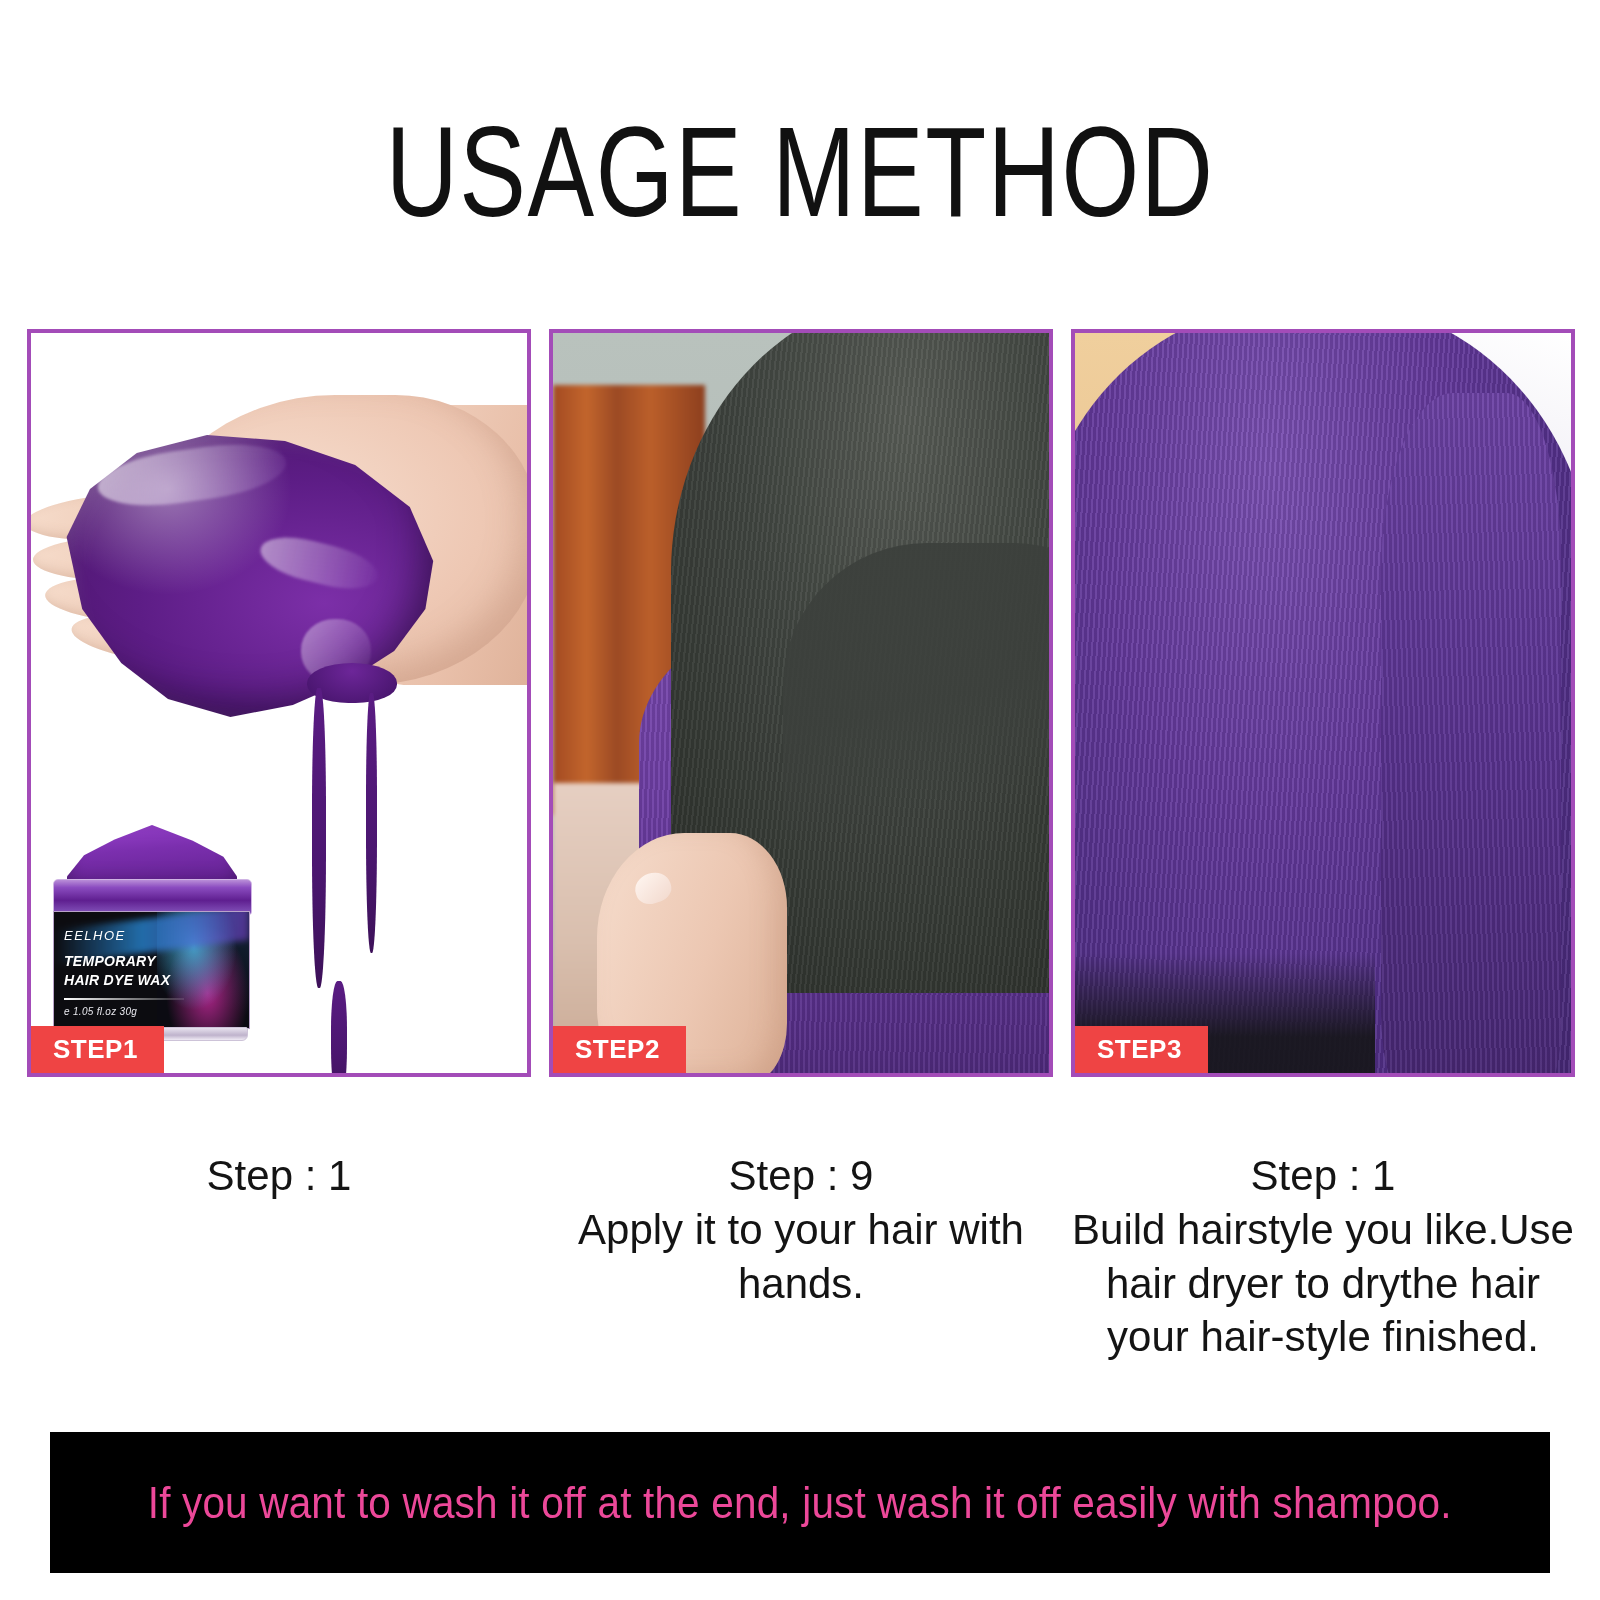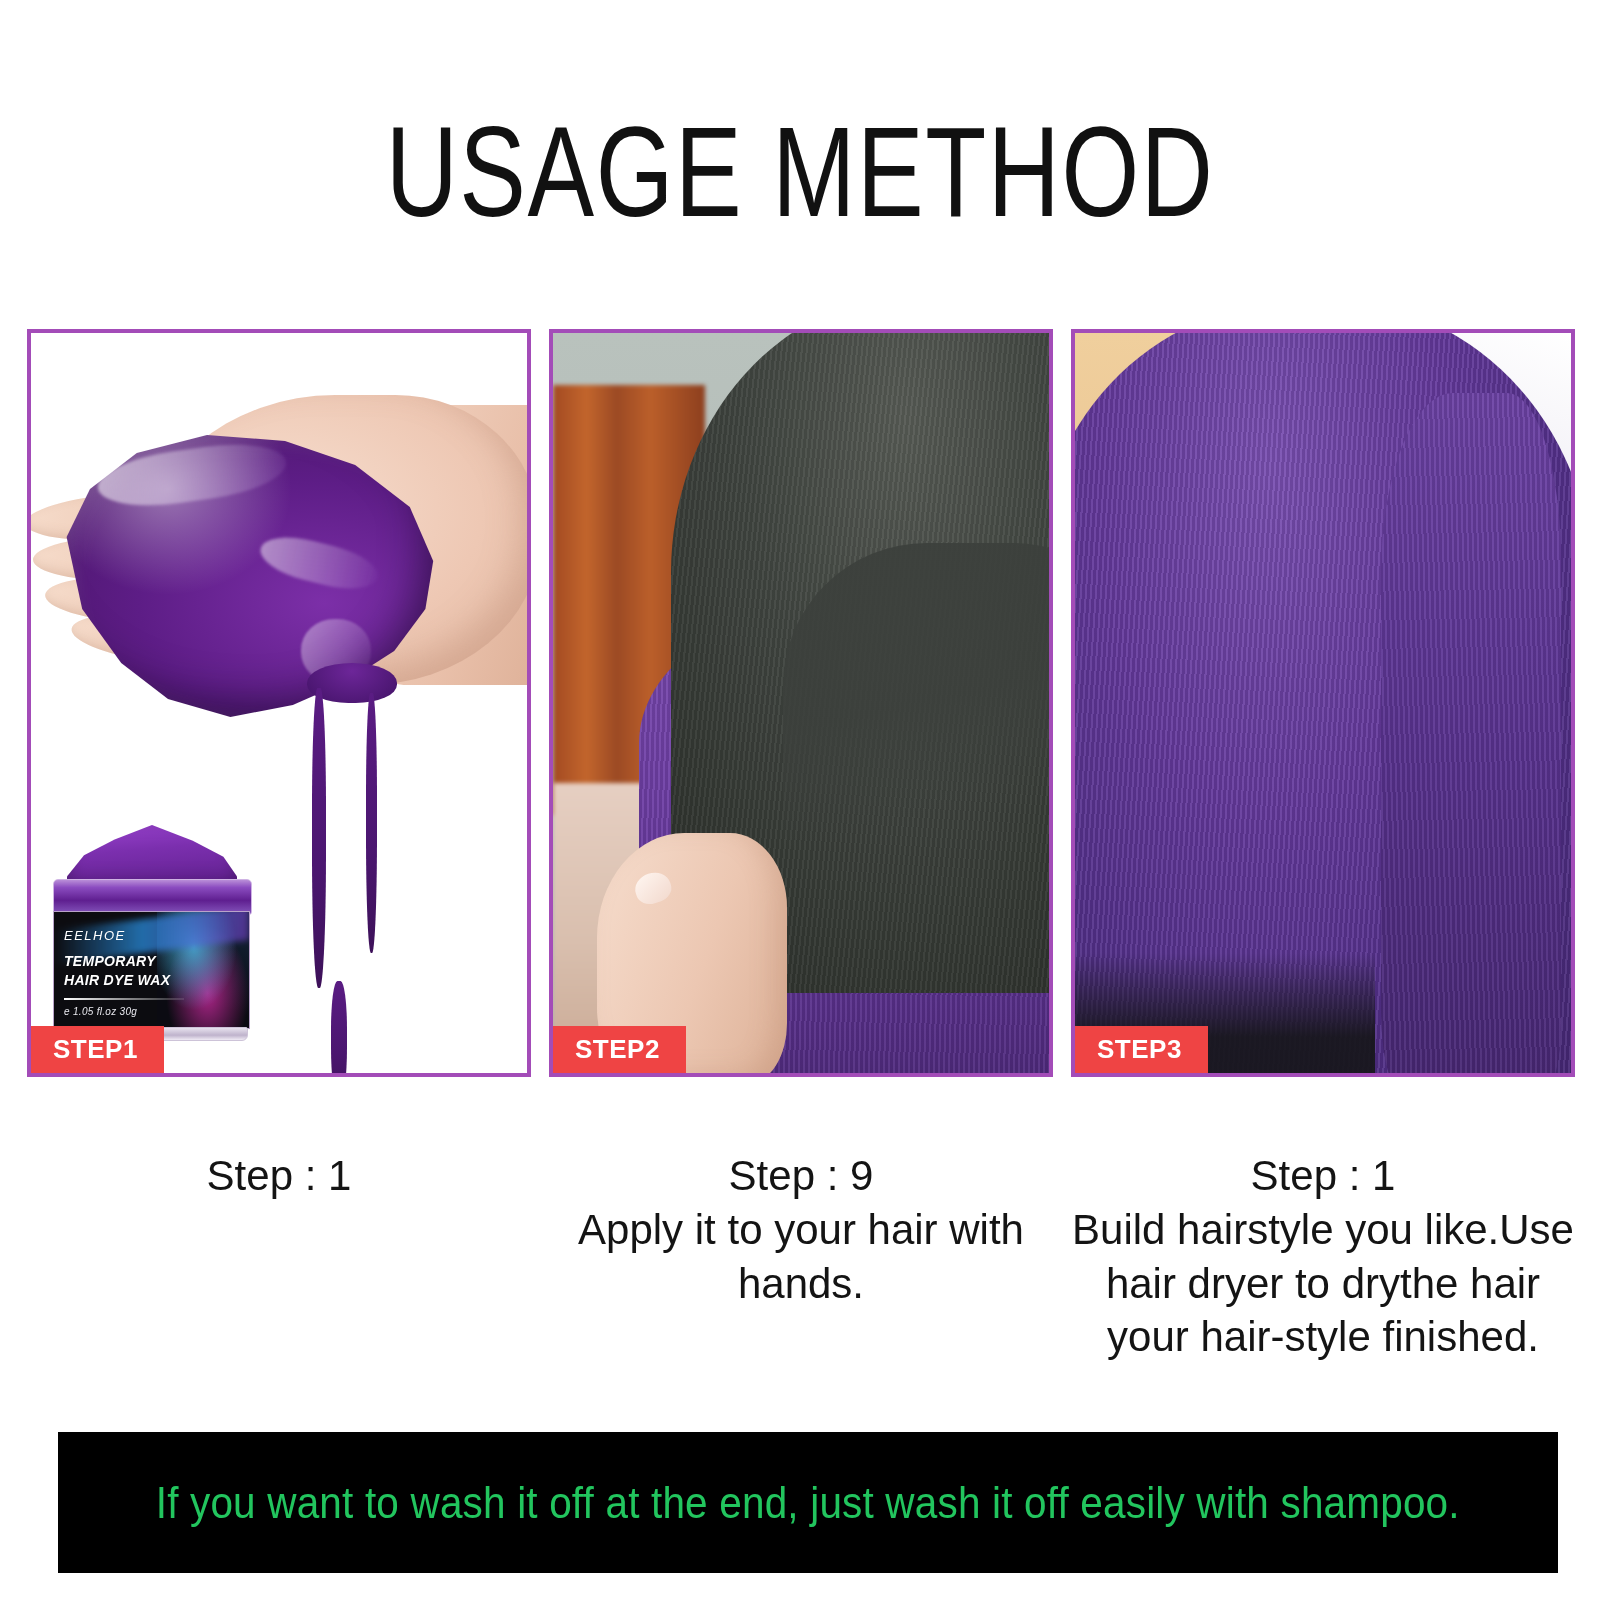--- a/index.html
+++ b/index.html
@@ -345,28 +345,27 @@
   .caption .cbody  { display: block; }
 
   
   .footer {
     position: absolute;
     left: 50px;
     top: 1432px;
     width: 1500px;
     height: 141px;
     background: #000000;
-    color: #22c55e;
+    color: #ec4899;
     display: flex;
     align-items: center;
     justify-content: center;
     text-align: center;
     box-sizing: border-box;
     padding: 0 30px;
-    margin-left: 8px;
   }
   .footer-text {
     font-family: "Liberation Sans Narrow", "Liberation Sans", sans-serif;
     font-size: 44px;
     line-height: 1.35;
     letter-spacing: 0.2px;
     transform: scaleX(0.92);
   }
 </style>
 </head>

